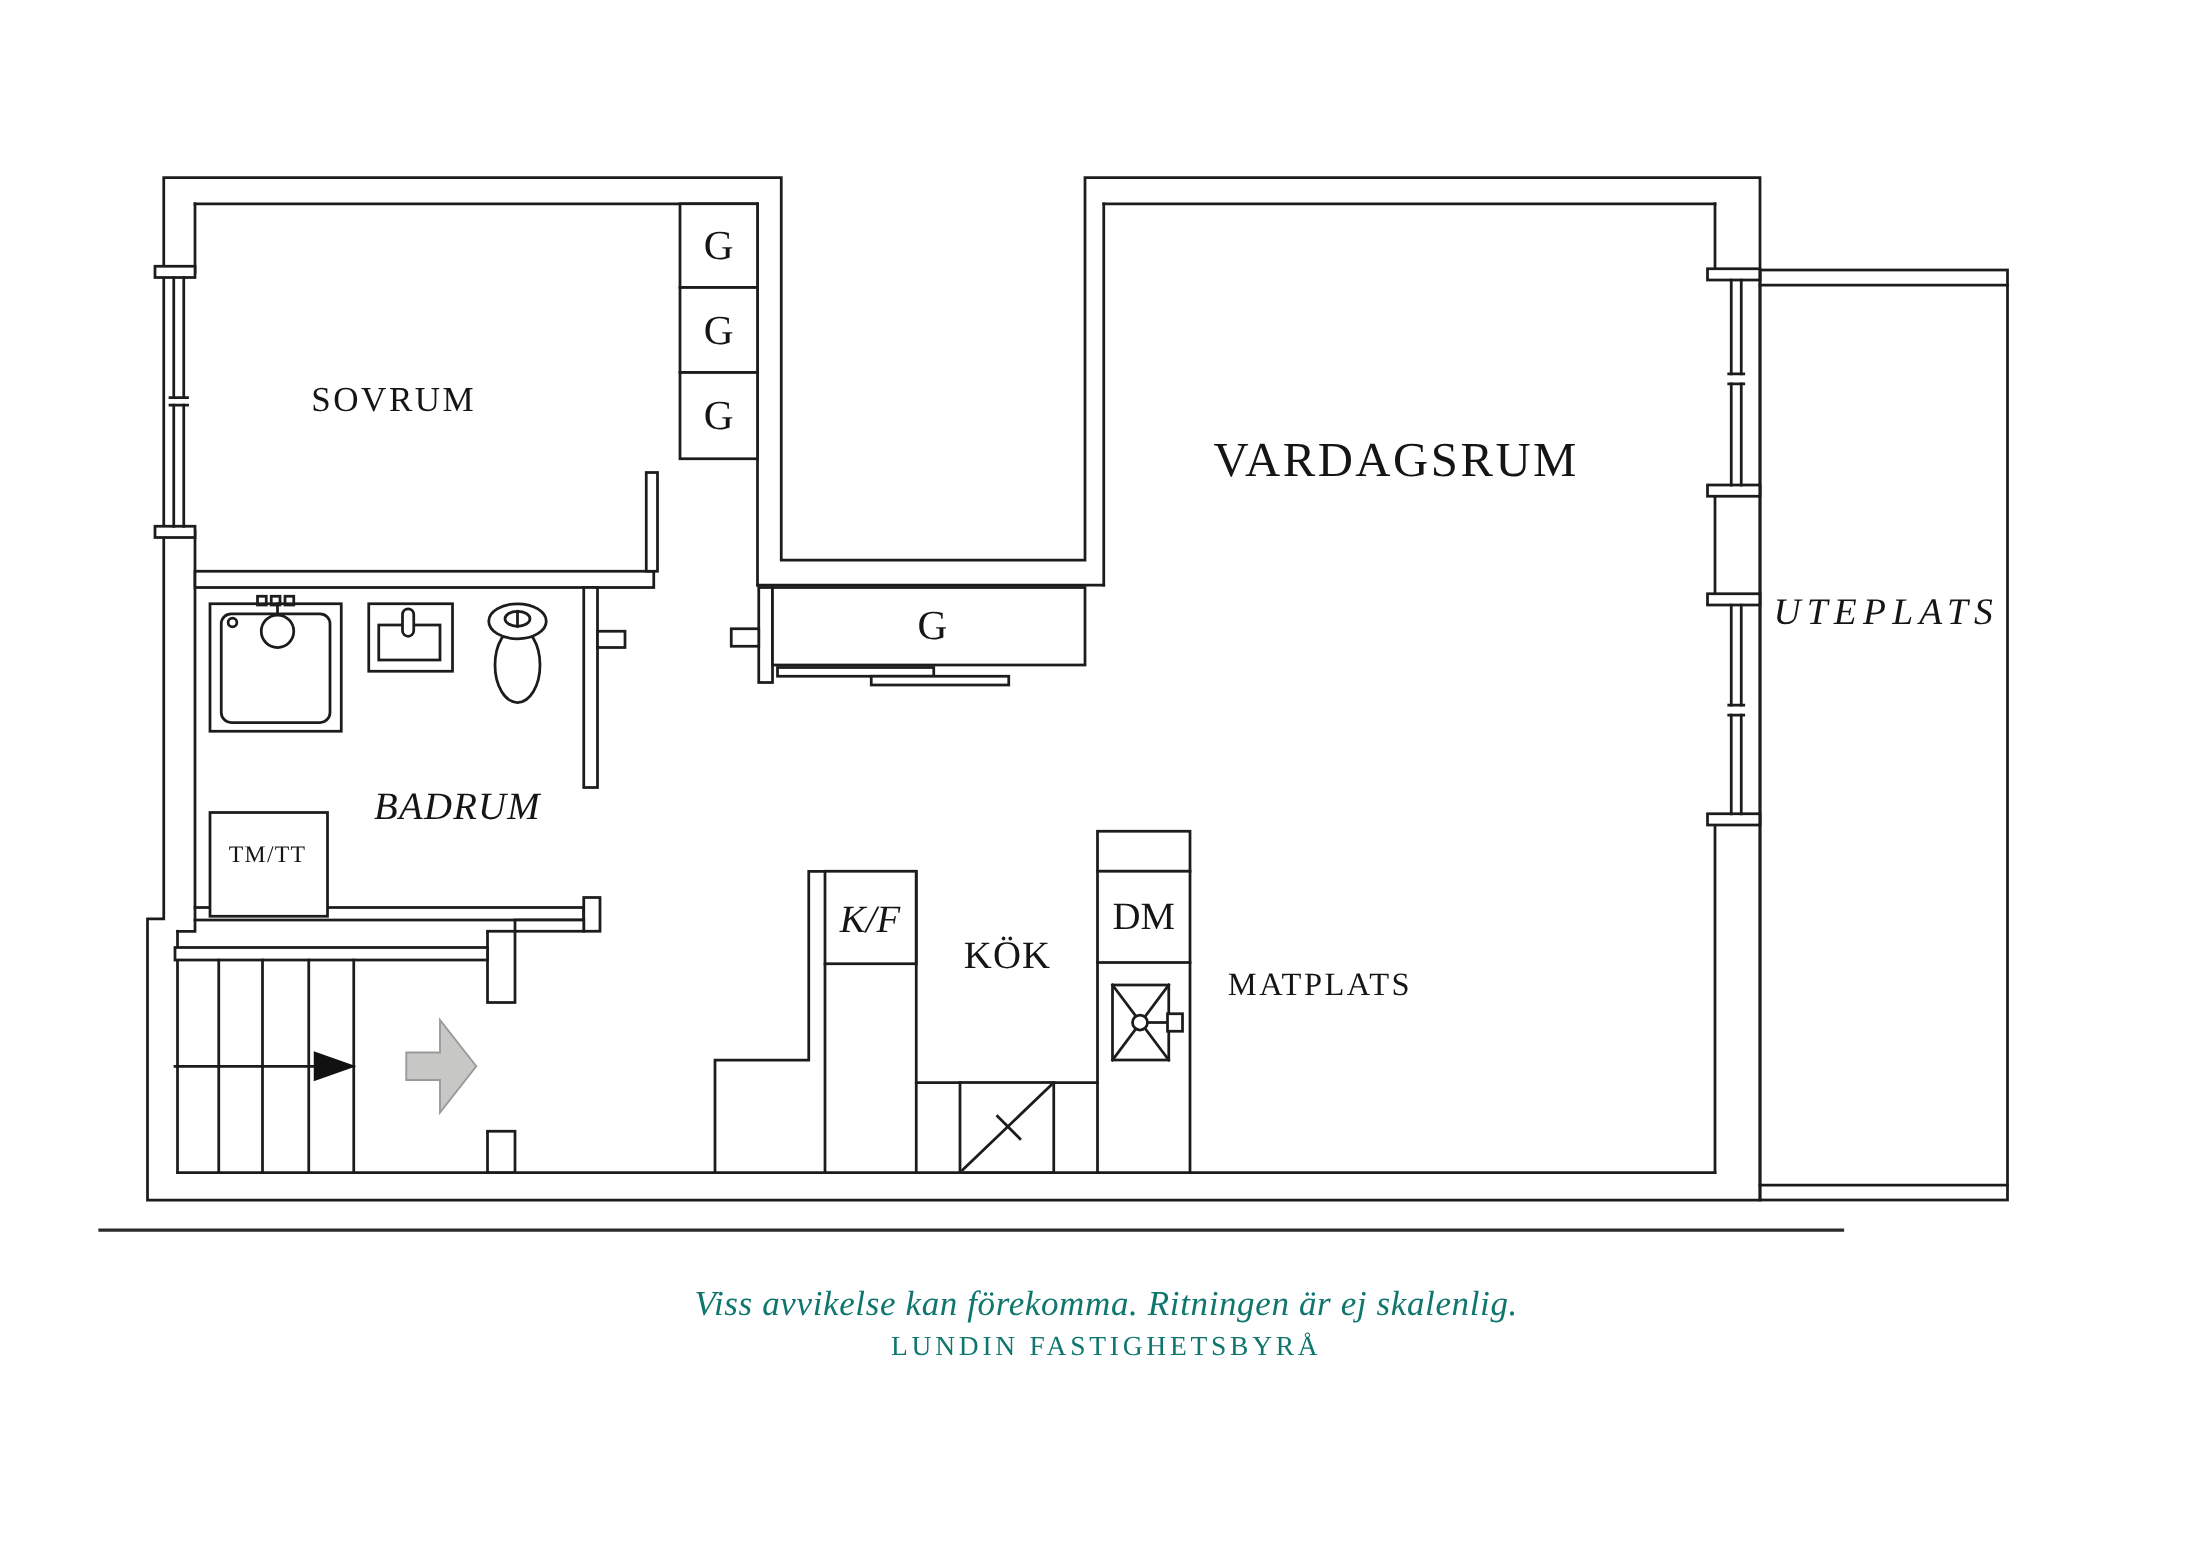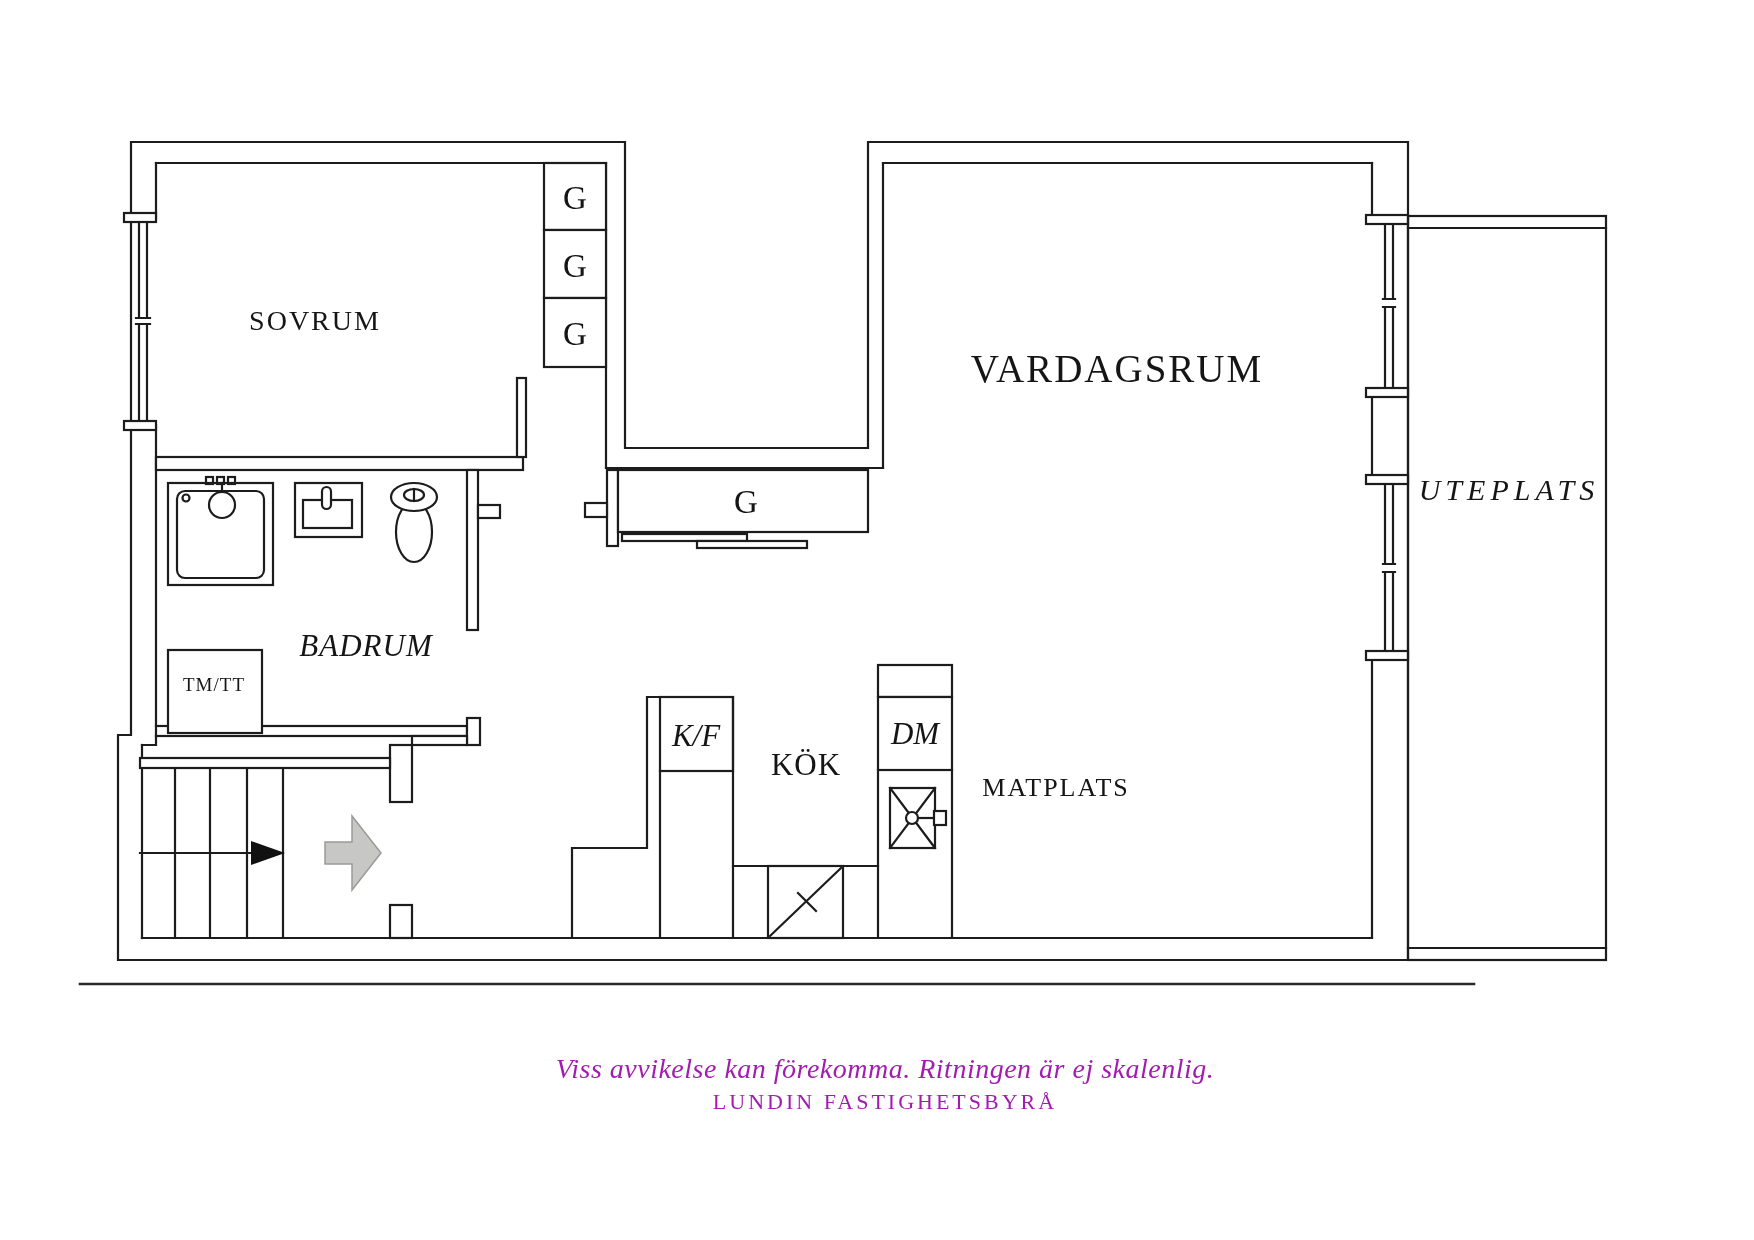--- a/index.html
+++ b/index.html
@@ -3,21 +3,21 @@
 <meta charset="utf-8">
 <style>
   html,body{margin:0;padding:0;background:#ffffff;}
   body{width:1754px;height:1240px;position:relative;overflow:hidden;
        font-family:"Liberation Serif",serif;color:#1a1a1a;}
   #plan-stage{position:absolute;left:0;top:0;width:1754px;height:1240px;}
   #plan-svg{position:absolute;left:0;top:0;}
   .label{position:absolute;transform:translate(-50%,-50%);white-space:nowrap;
          font-family:"Liberation Serif",serif;color:#151515;line-height:1;}
   .footer-line{position:absolute;left:885px;transform:translateX(-50%);
-         white-space:nowrap;text-align:center;color:#a21caf;margin-top:25px;}
+         white-space:nowrap;text-align:center;color:#0f766e;}
   #footer-disclaimer{top:1028px;font-size:28px;font-style:italic;letter-spacing:0.5px;}
   #footer-brand{top:1064px;font-size:22px;letter-spacing:3px;}
 </style>
 </head>
 <body>
 
 <div id="plan-stage">
 
   <svg id="plan-svg" width="1754" height="1240" viewBox="0 0 1754 1240">
     <g stroke="#1c1c1c" stroke-width="2.2" fill="none" stroke-linecap="square" stroke-linejoin="miter">
@@ -168,19 +168,19 @@
       <div class="label" style="left: 1117px; top: 368px; font-size: 39px; letter-spacing: 2px;">VARDAGSRUM</div>
       <div class="label" style="left: 366px; top: 645px; font-size: 31px; letter-spacing: 1px; font-style: italic;">BADRUM</div>
       <div class="label" style="left: 806px; top: 764px; font-size: 31px; letter-spacing: 1px;">KÖK</div>
       <div class="label" style="left: 1056px; top: 788px; font-size: 26px; letter-spacing: 2px;">MATPLATS</div>
       <div class="label" style="left: 1509px; top: 490px; font-size: 30px; letter-spacing: 5px; font-style: italic;">UTEPLATS</div>
       <div class="label" style="left: 575px; top: 198px; font-size: 33px; letter-spacing: 0px;">G</div>
       <div class="label" style="left: 575px; top: 266px; font-size: 33px; letter-spacing: 0px;">G</div>
       <div class="label" style="left: 575px; top: 334px; font-size: 33px; letter-spacing: 0px;">G</div>
       <div class="label" style="left: 746px; top: 502px; font-size: 33px; letter-spacing: 0px;">G</div>
       <div class="label" style="left: 696px; top: 735px; font-size: 31px; letter-spacing: 0px; font-style: italic;">K/F</div>
-      <div class="label" style="left: 915px; top: 733px; font-size: 31px; letter-spacing: 0px; font-style: italic;">DM</div>
+      <div class="label" style="left: 915px; top: 733px; font-size: 31px; letter-spacing: 0px;">DM</div>
       <div class="label" style="left: 214px; top: 684px; font-size: 19px; letter-spacing: 1px;">TM/TT</div>
     </div>
 </div>
 
 <div class="footer-line" id="footer-disclaimer">Viss avvikelse kan förekomma. Ritningen är ej skalenlig.</div>
 <div class="footer-line" id="footer-brand">LUNDIN FASTIGHETSBYRÅ</div>
 
 </body></html>

